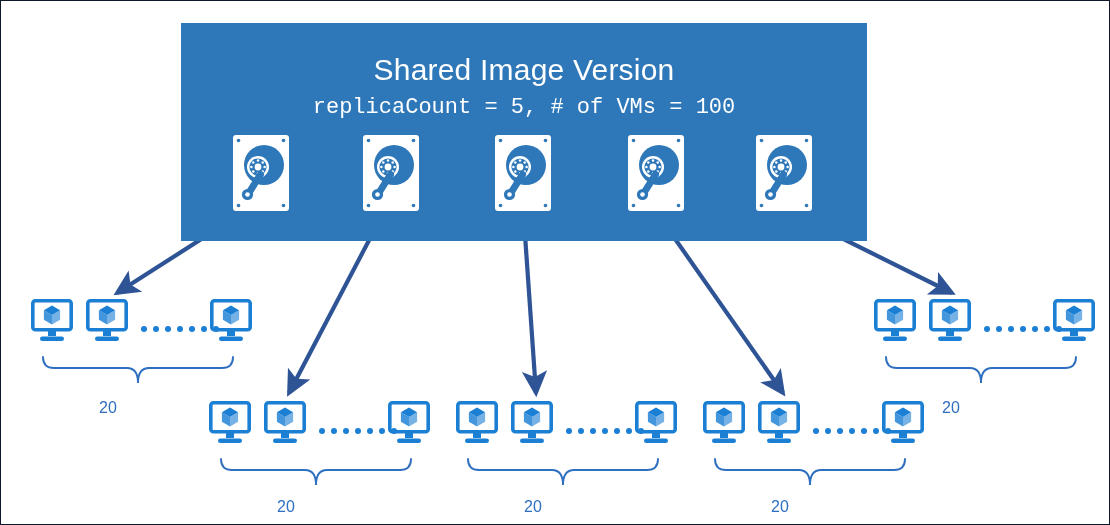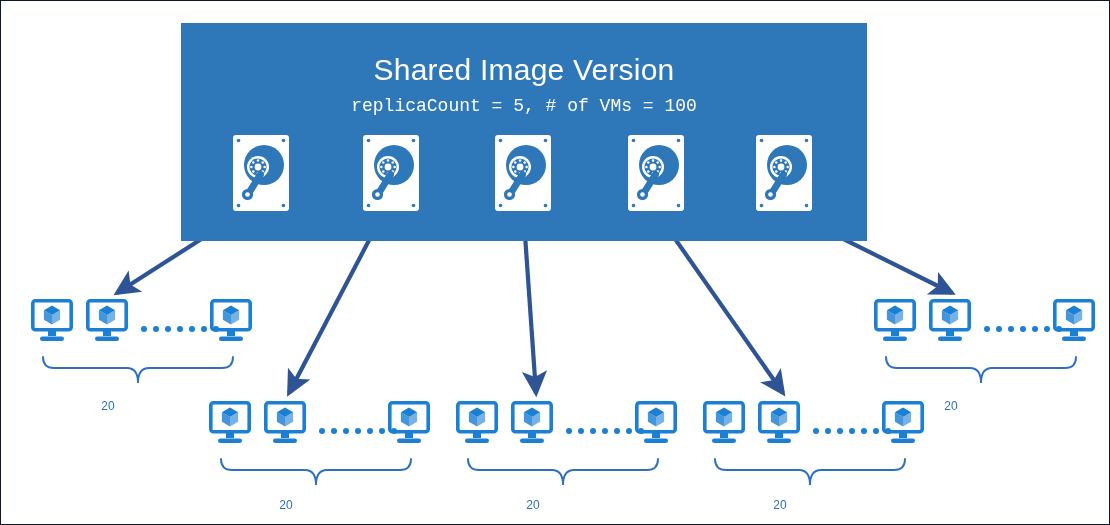--- a/index.html
+++ b/index.html
@@ -13,29 +13,29 @@
     position:absolute;left:180px;top:22px;width:686px;height:218px;
     background:#2E77B8;box-sizing:border-box;
   }
   .banner-title{
     position:absolute;left:0;top:32px;width:100%;text-align:center;
     color:#ffffff;font-size:30px;font-family:"Liberation Sans",sans-serif;
     letter-spacing:.2px;line-height:1;
   }
   .banner-sub{
     position:absolute;left:0;top:74px;width:100%;text-align:center;
-    color:#ffffff;font-size:18px;font-family:"Liberation Mono",monospace;
+    color:#ffffff;font-size:22px;font-family:"Liberation Mono",monospace;
     line-height:1;
   }
   .disk{position:absolute;width:56px;height:76px;}
   .vm{position:absolute;width:42px;height:46px;}
   .dots{position:absolute;height:6px;display:flex;align-items:center;gap:6px;}
   .dots i{display:block;width:6px;height:6px;background:#1B7FD4;border-radius:50%;}
   .count{
-    position:absolute;color:#2E6FC0;font-size:12px;
+    position:absolute;color:#2E6FC0;font-size:16px;
     font-family:"Liberation Sans",sans-serif;text-align:center;width:60px;
   }
 </style>
 </head>
 <body>
 
 <div id="canvas">
 
   <svg id="svg-layer" viewBox="0 0 1110 525" xmlns="http://www.w3.org/2000/svg">
     <defs>

